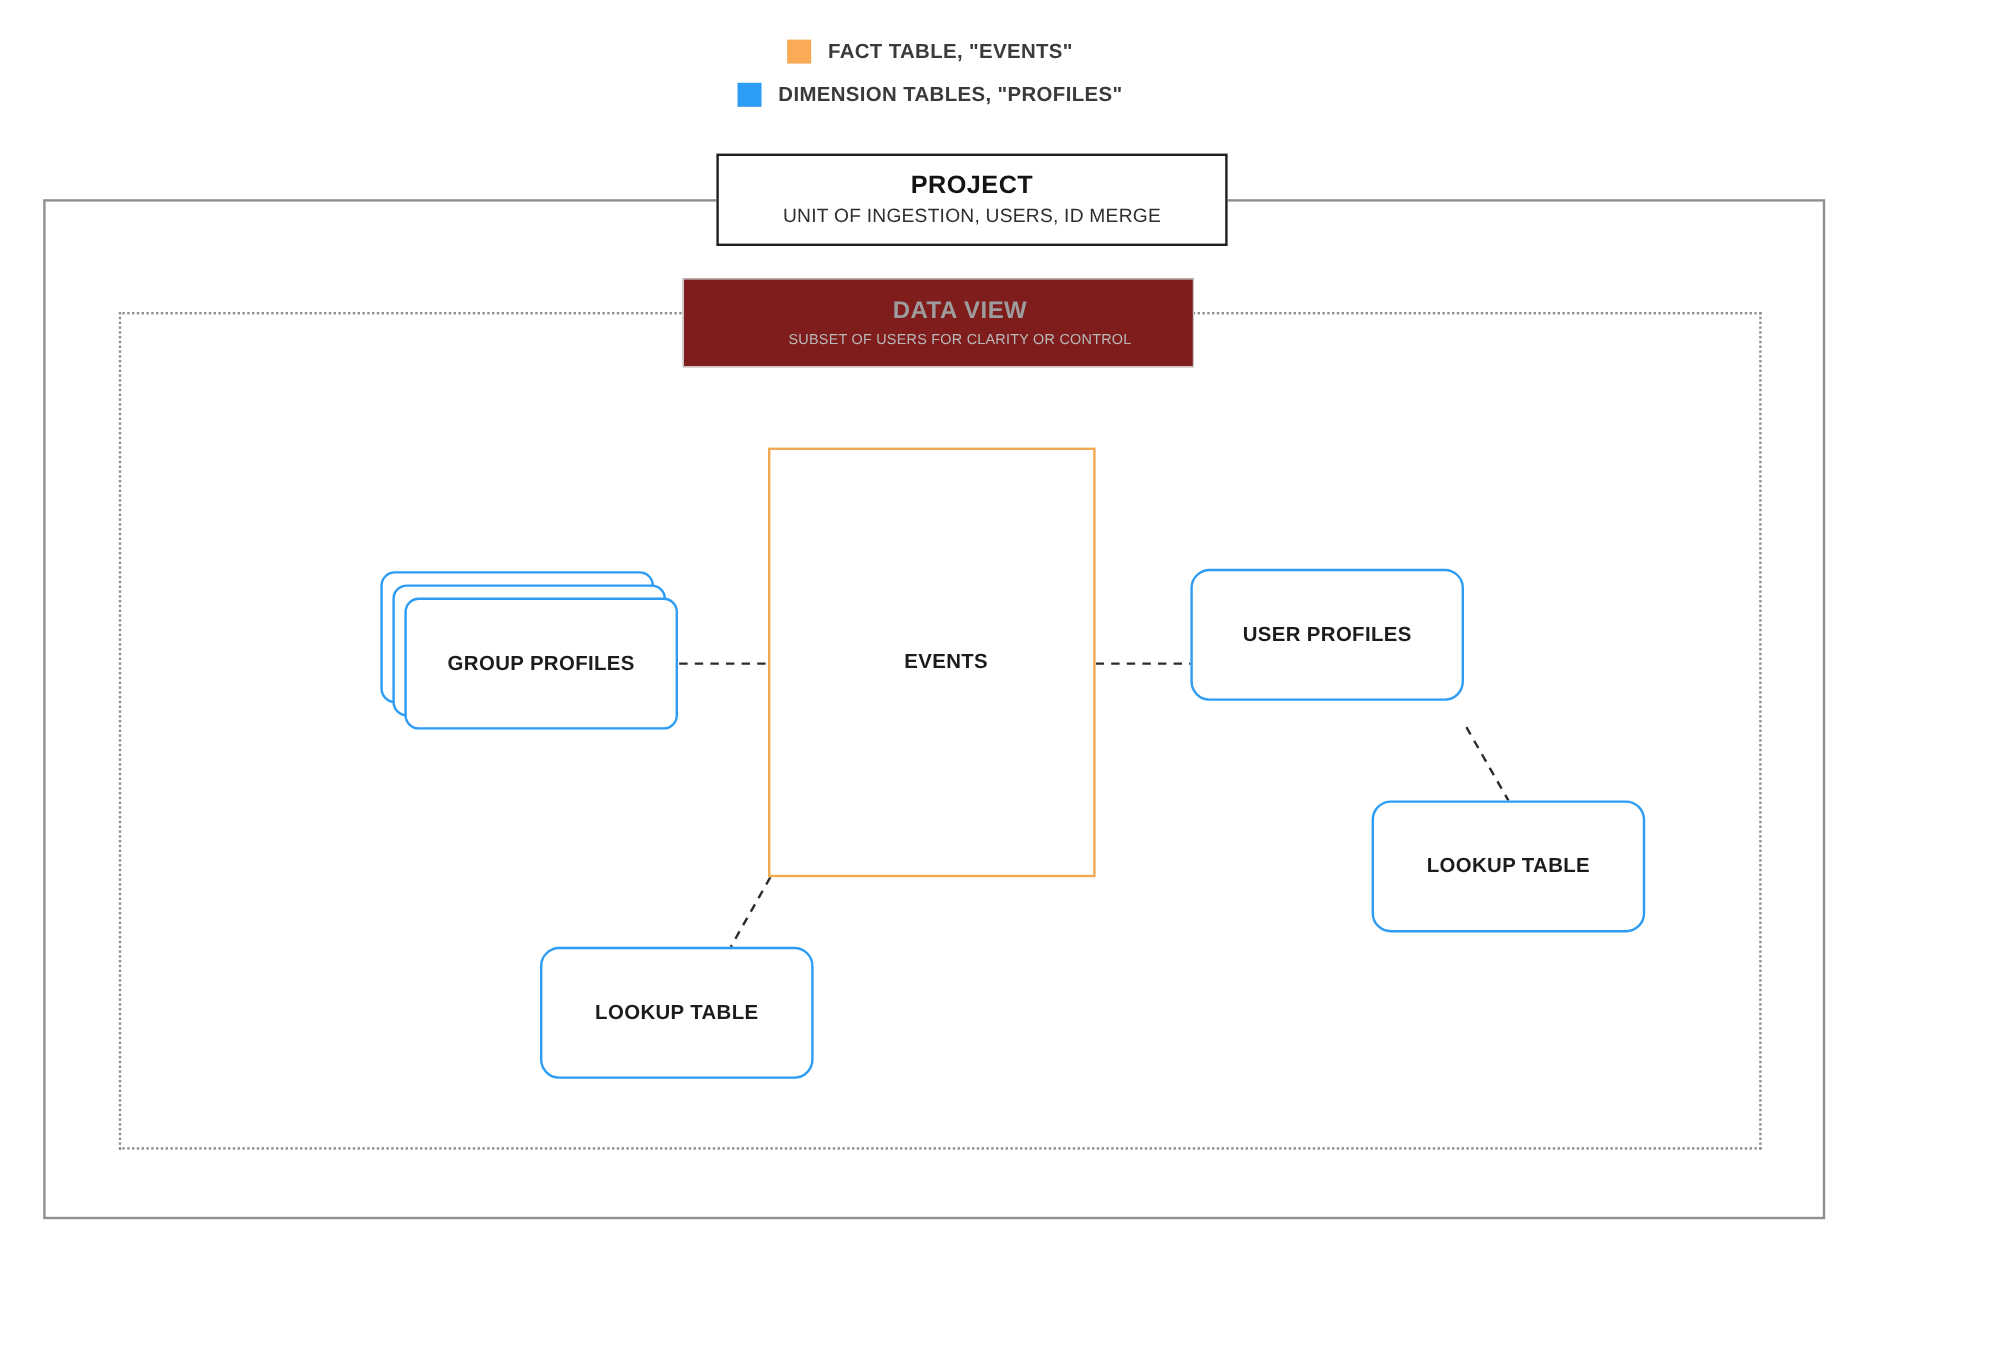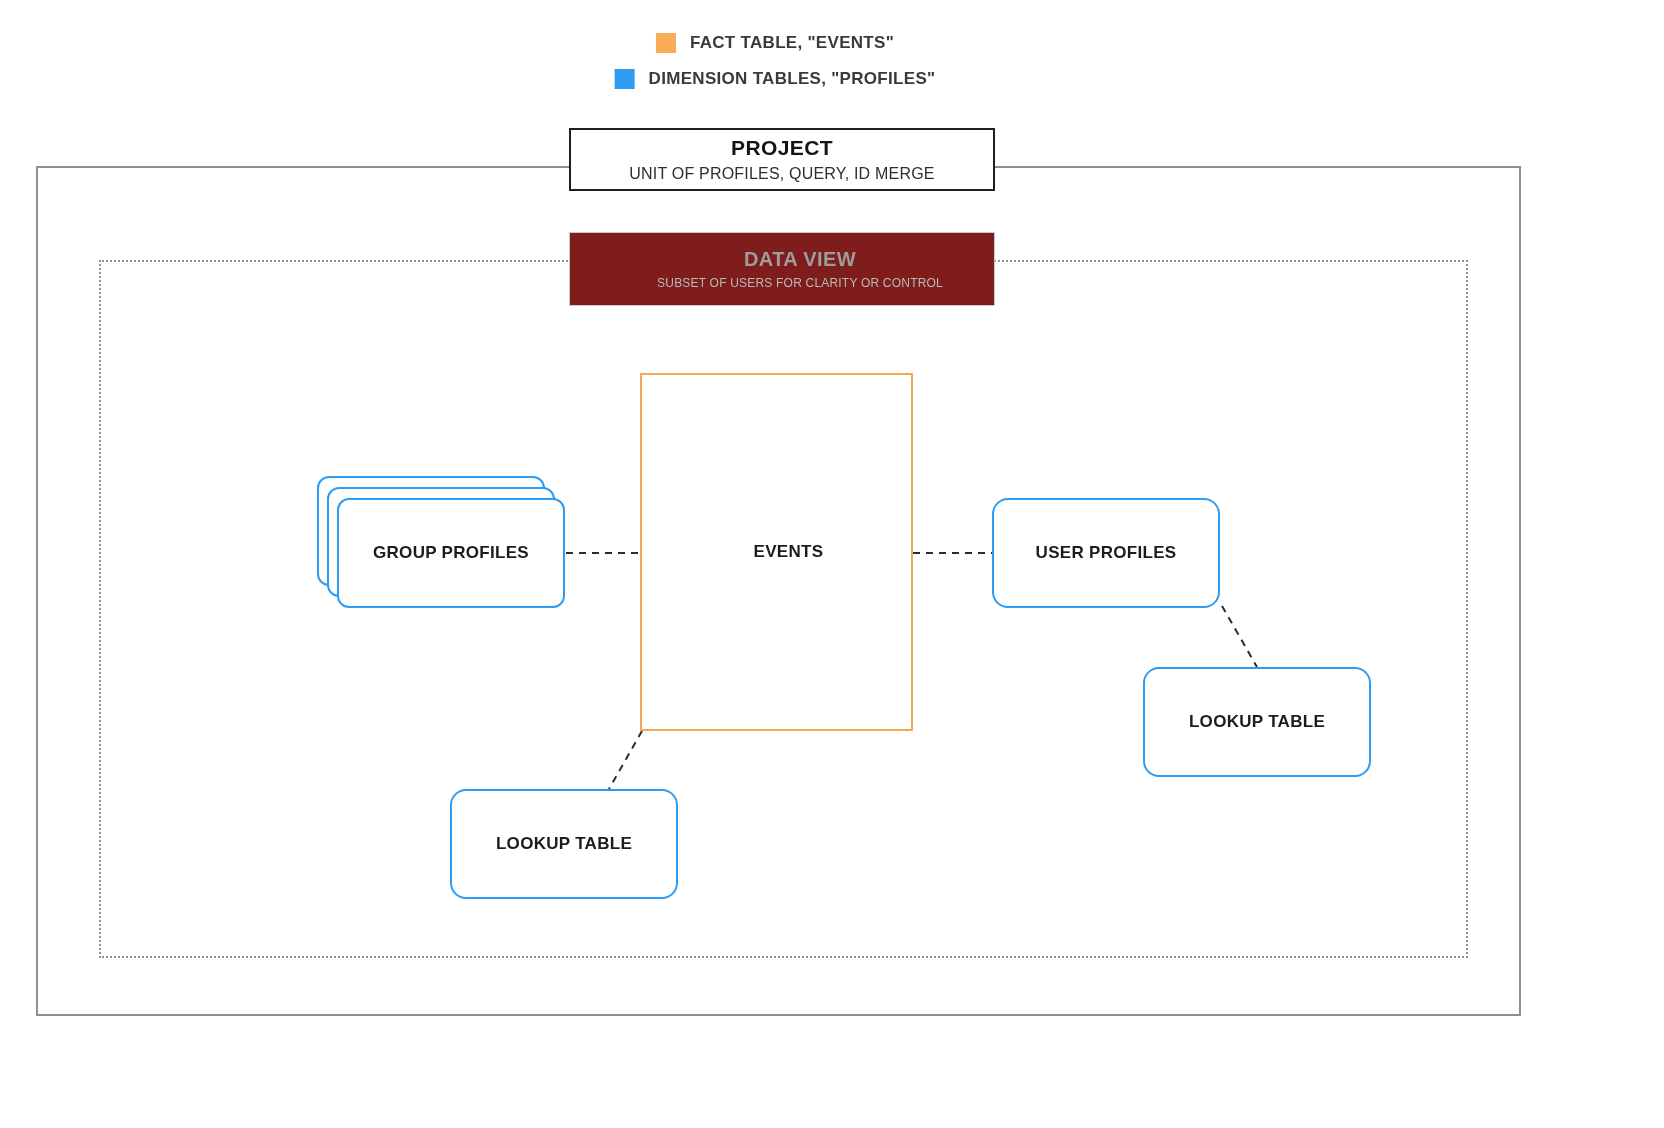--- a/index.html
+++ b/index.html
@@ -52,22 +52,22 @@
     position: absolute;
     left: 99px; top: 260px;
     width: 1369px; height: 698px;
     border: 2px dotted #8f8f8f;
     z-index: 1;
   }
 
   
   .project-box {
     position: absolute;
-    left: 569px; top: 128px;
-    width: 426px; height: 63px;
+    left: 597px; top: 128px;
+    width: 426px; height: 77px;
     background: #ffffff;
     border: 2px solid #1f1f1f;
     display: flex;
     flex-direction: column;
     align-items: center;
     justify-content: center;
     gap: 5px;
     z-index: 5;
   }
   .project-title {
@@ -144,21 +144,21 @@
     width: 273px; height: 358px;
     border: 2px solid #f3a953;
     padding-left: 24px;
   }
 
   .profile-node {
     width: 228px; height: 110px;
     border: 2px solid #2d9cf4;
     border-radius: 16px;
   }
-  .user-profiles    { left: 992px;  top: 498px; }
+  .user-profiles    { left: 992px;  top: 474px; }
   .lookup-right     { left: 1143px; top: 667px; }
   .lookup-bottom    { left: 450px;  top: 789px; }
 
   
   .group-stack-card {
     position: absolute;
     width: 228px; height: 110px;
     border: 2px solid #2d9cf4;
     border-radius: 12px;
     background: #ffffff;
@@ -186,21 +186,21 @@
     <span class="swatch swatch-dim"></span>
     <span class="legend-label">DIMENSION TABLES, "PROFILES"</span>
   </div>
 
   <div class="outer-box"></div>
 
   <div class="dotted-box"></div>
 
   <div class="project-box">
     <div class="project-title">PROJECT</div>
-    <div class="project-subtitle">UNIT OF PROFILES, QUERY, ID MERGE</div>
+    <div class="project-subtitle">UNIT OF INGESTION, USERS, ID MERGE</div>
   </div>
 
   <div class="dataview-box">
     <div class="dataview-title">DATA VIEW</div>
     <div class="dataview-subtitle">SUBSET OF USERS FOR CLARITY OR CONTROL</div>
   </div>
 
   <svg class="connectors" viewBox="0 0 1664 1128">
     <line x1="566" y1="553" x2="640" y2="553"></line>
     <line x1="913" y1="553" x2="992" y2="553"></line>

